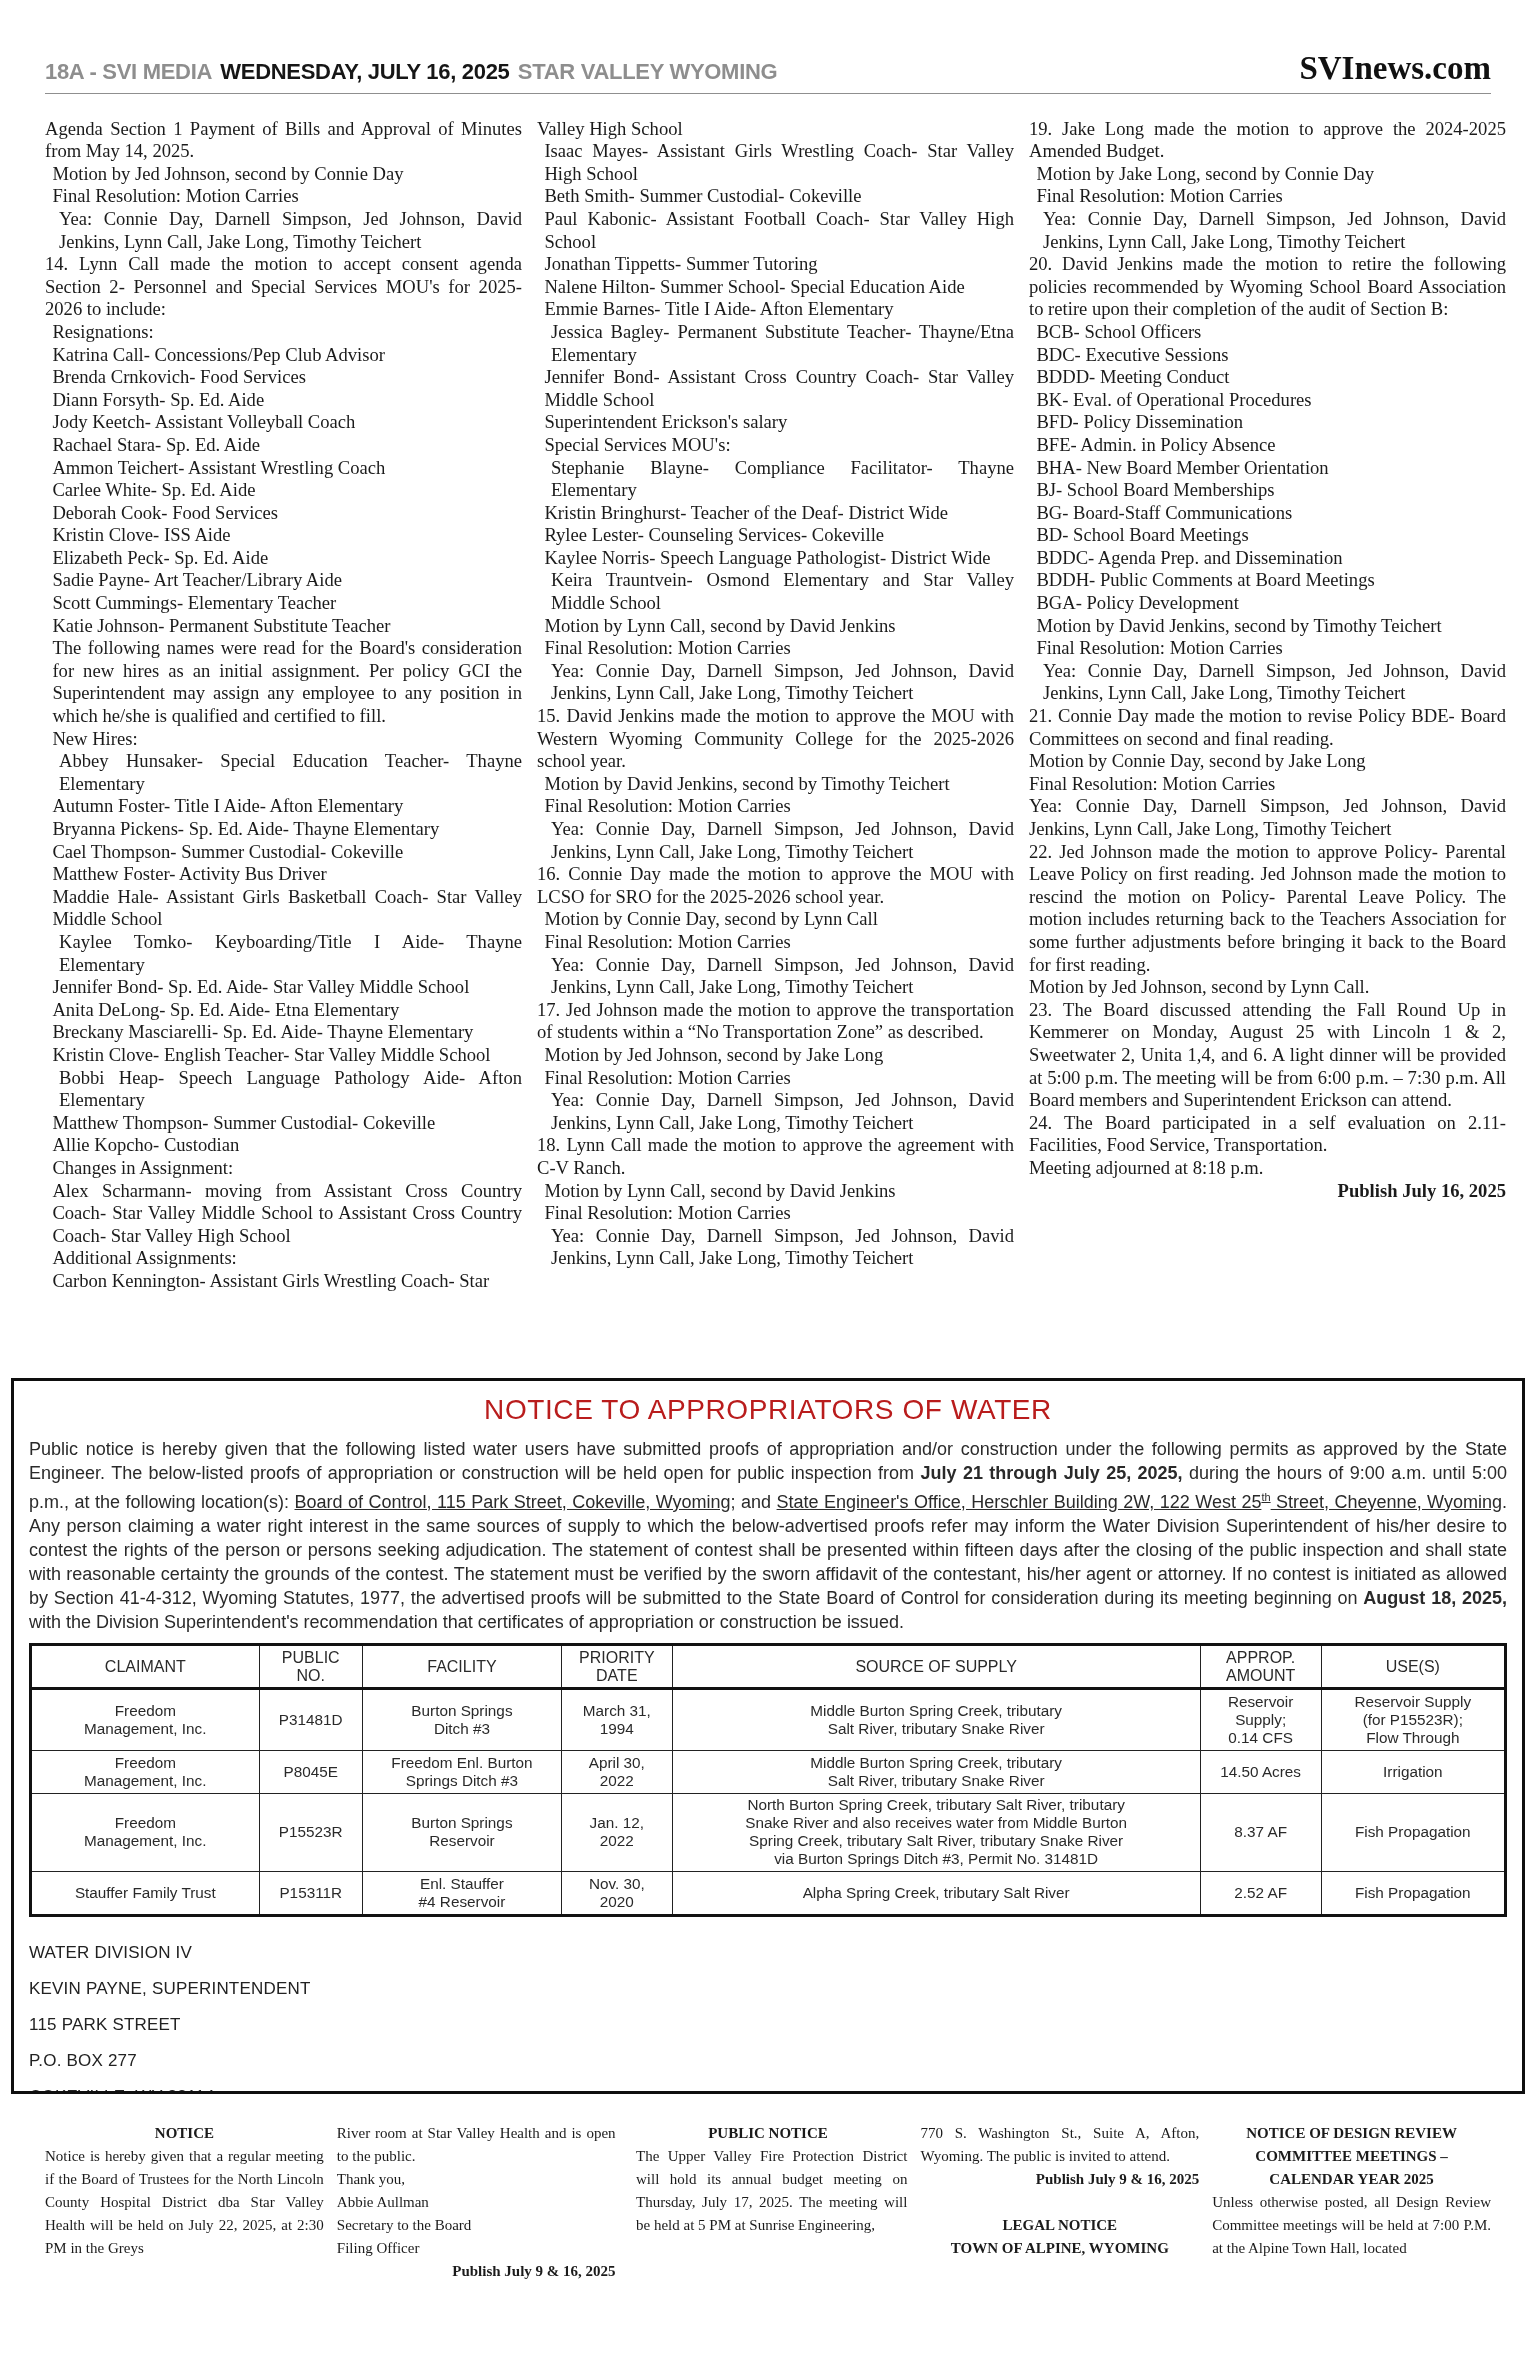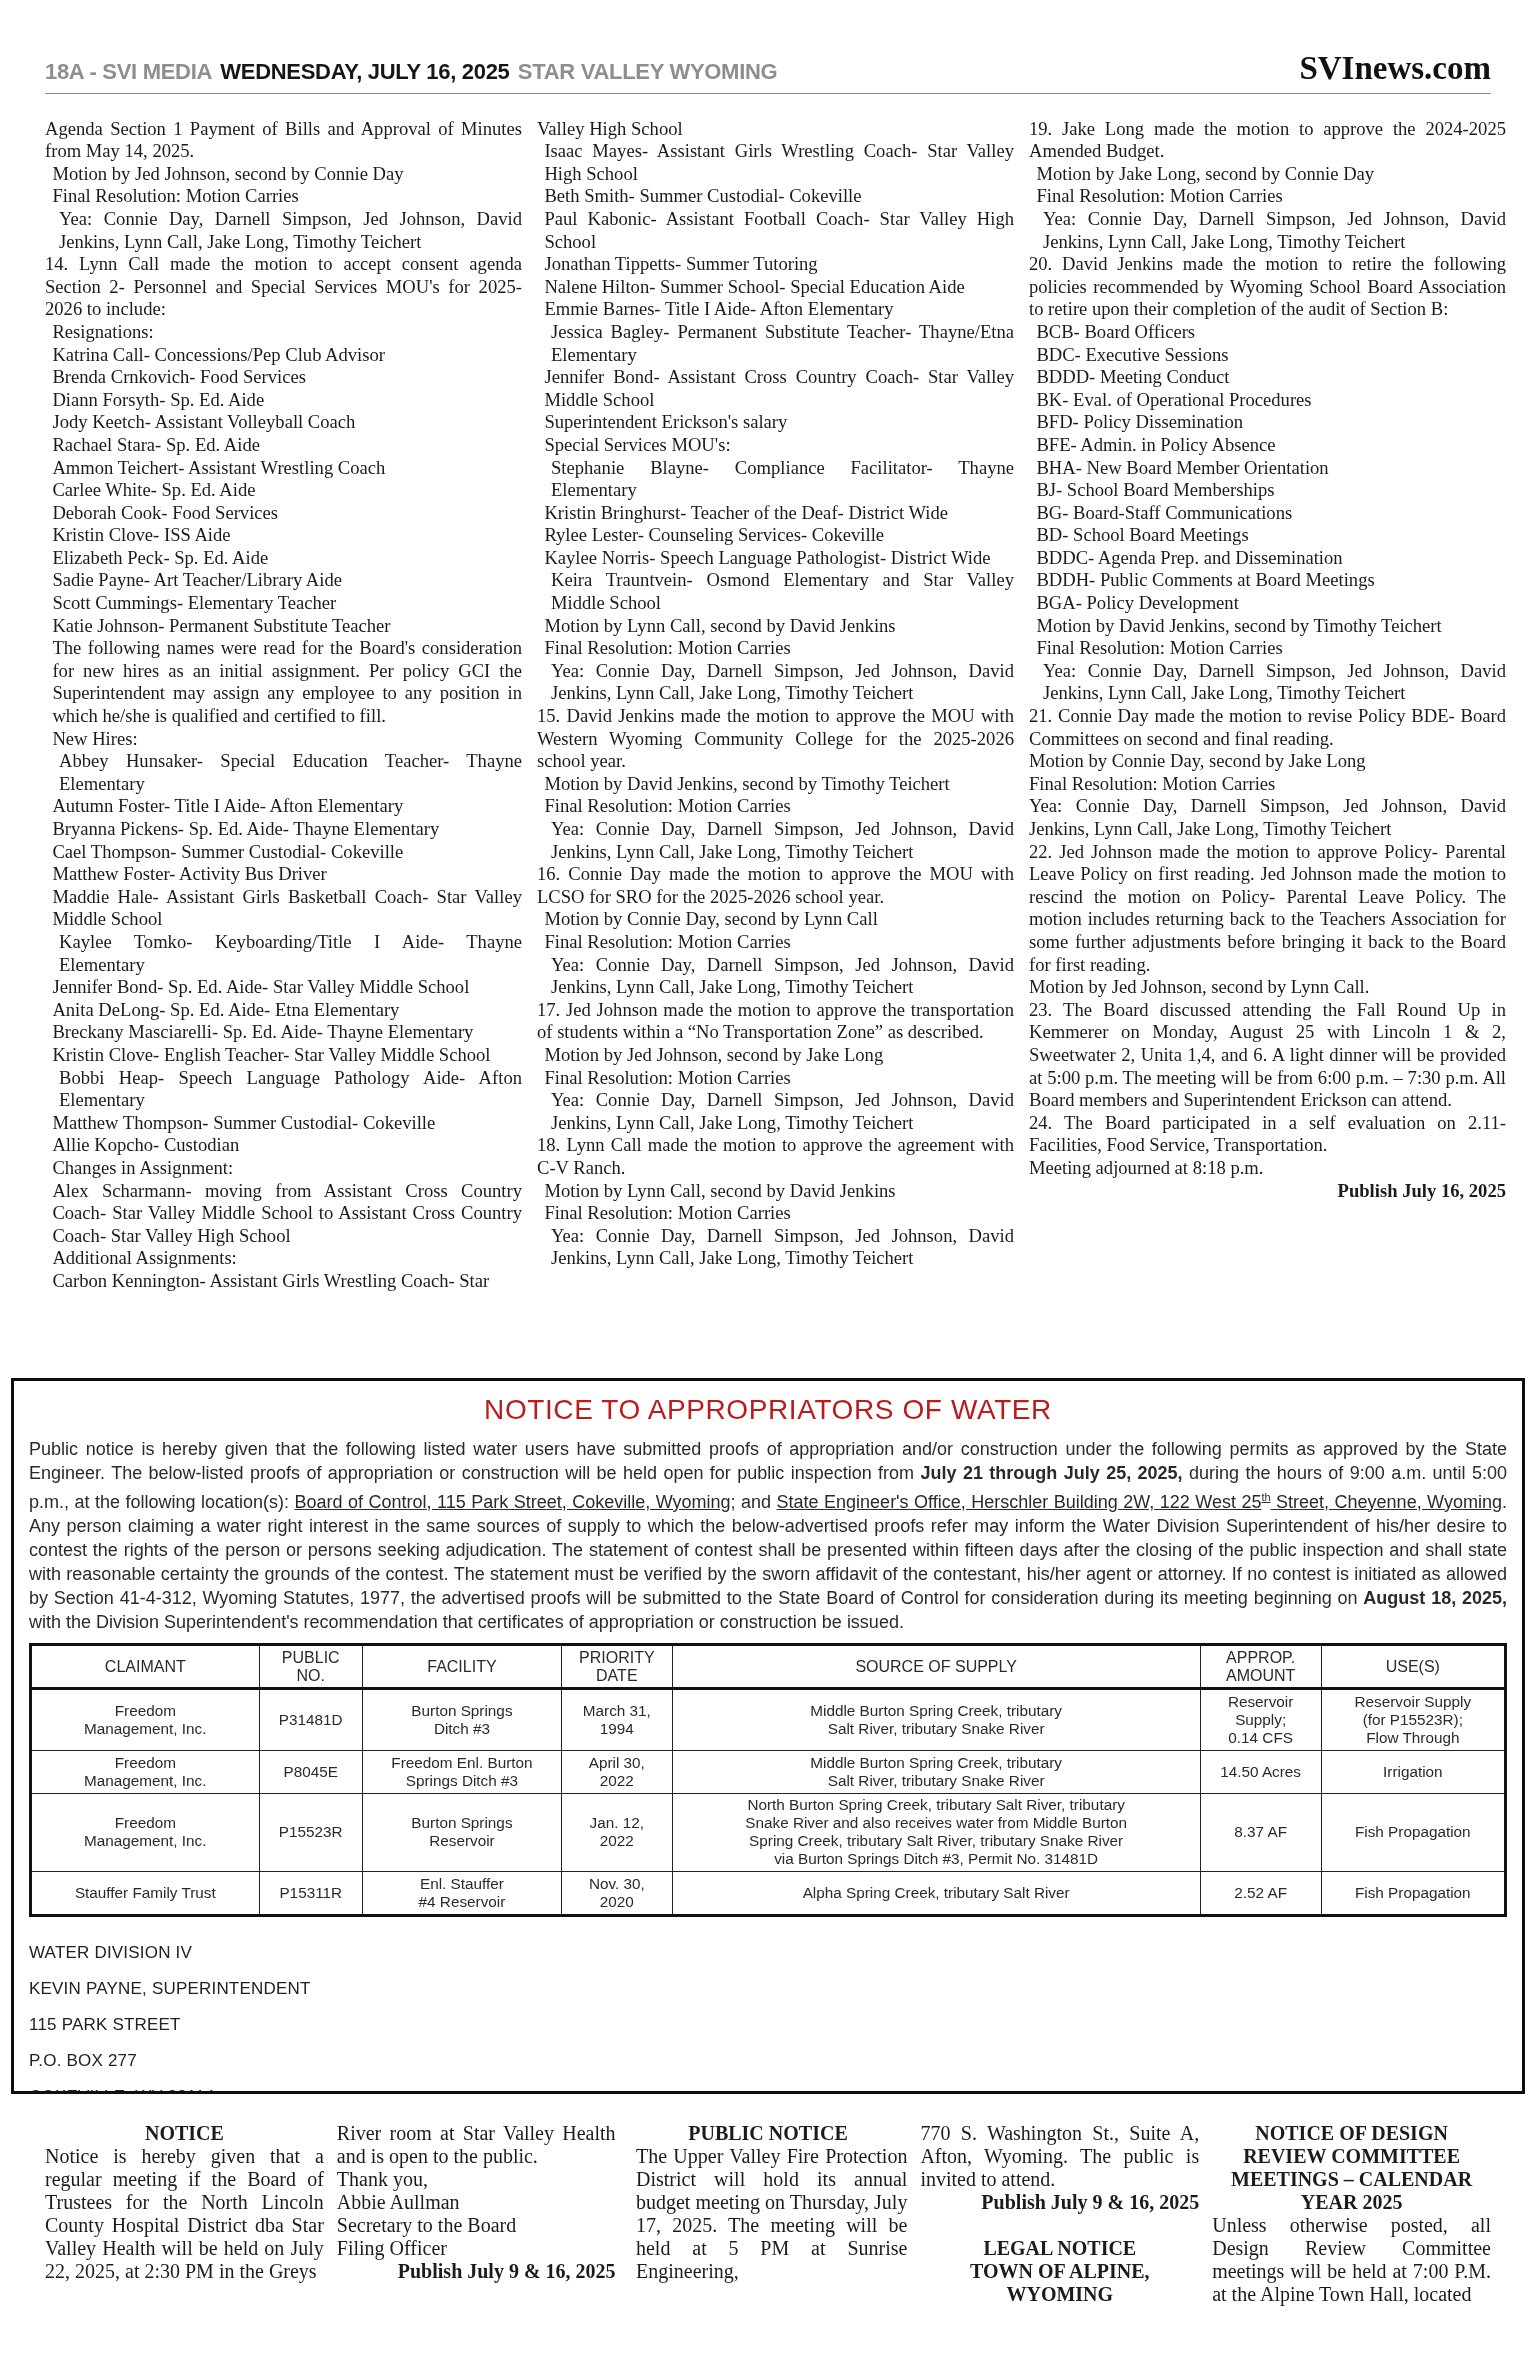--- a/index.html
+++ b/index.html
@@ -42,21 +42,21 @@
   table.wtab { width:100%; border-collapse:collapse; margin-top:9.3px; table-layout:fixed;
     font-size:15.3px; line-height:18px; text-align:center; color:#2a2a2a; }
   .wtab th, .wtab td { border:1.9px solid #222; padding:2.8px 5.6px; vertical-align:middle; white-space:pre-line; font-weight:400; }
   .wtab thead th { border-bottom:3.7px solid #111; font-size:16px; }
   .wtab { border:3.7px solid #111; }
   .wb-sig { margin-top:9.3px; font-size:17px; line-height:19px; letter-spacing:0.2px; color:#222; }
   
   .bottom {
     margin:28px 45px 0 45px; height:232px; overflow:hidden;
     display:grid; grid-template-columns:repeat(5,1fr); column-gap:13px;
-    font-size:20px; line-height:23px; text-align:justify;
+    font-size:15px; line-height:23px; text-align:justify;
   }
 </style>
 </head>
 <body>
 
 <div class="masthead">
   <div class="mh-left">
     <span class="seg">18A - SVI MEDIA</span><span class="seg dark">WEDNESDAY, JULY 16, 2025</span><span class="seg">STAR VALLEY WYOMING</span>
   </div>
   <div class="mh-site">SVInews.com</div>
@@ -141,21 +141,21 @@
       <p class="i1">Motion by Lynn Call, second by David Jenkins</p>
       <p class="i1">Final Resolution: Motion Carries</p>
       <p class="i2">Yea: Connie Day, Darnell Simpson, Jed Johnson, David Jenkins, Lynn Call, Jake Long, Timothy Teichert</p>
     </div>
   <div>
       <p>19. Jake Long made the motion to approve the 2024-2025 Amended Budget.</p>
       <p class="i1">Motion by Jake Long, second by Connie Day</p>
       <p class="i1">Final Resolution: Motion Carries</p>
       <p class="i2">Yea: Connie Day, Darnell Simpson, Jed Johnson, David Jenkins, Lynn Call, Jake Long, Timothy Teichert</p>
       <p>20. David Jenkins made the motion to retire the following policies recommended by Wyoming School Board Association to retire upon their completion of the audit of Section B:</p>
-      <p class="i1">BCB- Board Officers</p>
+      <p class="i1">BCB- School Officers</p>
       <p class="i1">BDC- Executive Sessions</p>
       <p class="i1">BDDD- Meeting Conduct</p>
       <p class="i1">BK- Eval. of Operational Procedures</p>
       <p class="i1">BFD- Policy Dissemination</p>
       <p class="i1">BFE- Admin. in Policy Absence</p>
       <p class="i1">BHA- New Board Member Orientation</p>
       <p class="i1">BJ- School Board Memberships</p>
       <p class="i1">BG- Board-Staff Communications</p>
       <p class="i1">BD- School Board Meetings</p>
       <p class="i1">BDDC- Agenda Prep. and Dissemination</p>

